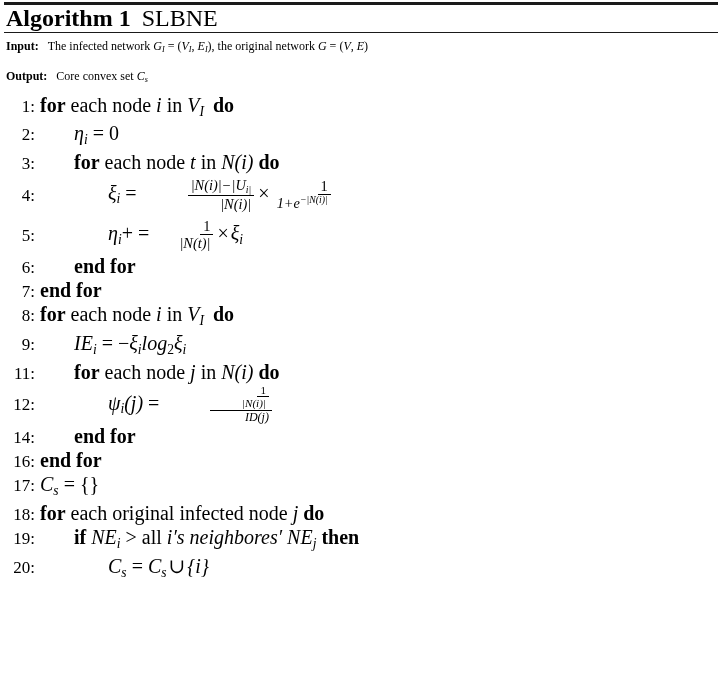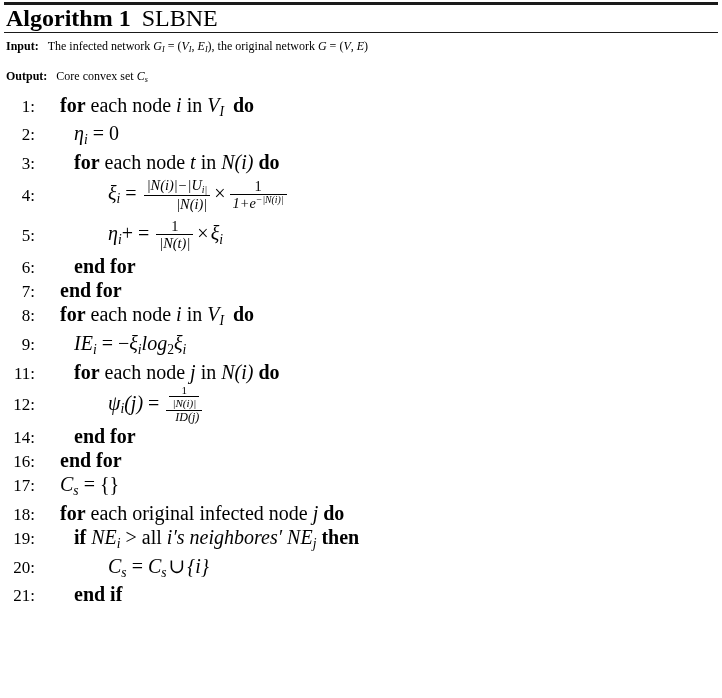--- a/index.html
+++ b/index.html
@@ -73,21 +73,21 @@
     min-width: 36px;
     text-align: right;
     font-size: 17px;
     padding-right: 5px;
     box-sizing: border-box;
   }
 
   .body { flex: 1 1 auto; }
 
   
-  .i0 { padding-left: 0px; margin-left: 20px; }
+  .i0 { padding-left: 0px; }
   .i1 { padding-left: 34px; }
   .i2 { padding-left: 68px; }
 
   .kw { font-weight: bold; }
   .var {
     font-style: italic;
     font-family: "Liberation Serif", "DejaVu Serif", serif;
   }
   .mathrm { font-style: normal; }
 
@@ -113,20 +113,21 @@
     text-align: center;
     font-size: 0.72em;
     line-height: 1.12;
     margin: 0 2px;
     position: relative;
     top: -0.05em;
   }
   .frac > .n {
     padding: 0 3px 0px 3px;
     border-bottom: 1.2px solid #000;
+    margin-left: 44px;
   }
   .frac > .d {
     padding: 0px 3px 0 3px;
     text-align: right;
   }
   .frac.deep { font-size: 0.60em; }
   .frac .frac { font-size: 0.92em; margin: 0; }
 
   .sp { display: inline-block; width: 5px; }
   .sp-w { display: inline-block; width: 9px; }
@@ -251,20 +252,16 @@
     <div class="step">
       <span class="num">19:</span>
       <span class="body i1"><span class="kw">if</span><span class="sp"></span><span class="var">NE</span><sub>i</sub><span> &gt; </span><span>all </span><span class="var">i</span><span class="var">′</span><span class="var">s </span><span class="var">neighbores</span><span class="var">′</span><span class="sp"></span><span class="var">NE</span><sub>j</sub><span class="sp"></span><span class="kw">then</span></span>
     </div>
 
     <div class="step">
       <span class="num">20:</span>
       <span class="body i2"><span class="var">C</span><sub>s</sub><span> = </span><span class="var">C</span><sub>s</sub><span class="op">∪</span><span class="var">{i}</span></span>
     </div>
 
-    <div class="step">
-      <span class="num">21:</span>
-      <span class="body i1"><span class="kw">end if</span></span>
-    </div>
 
   </div>
 
 </div>
 
 </body></html>

